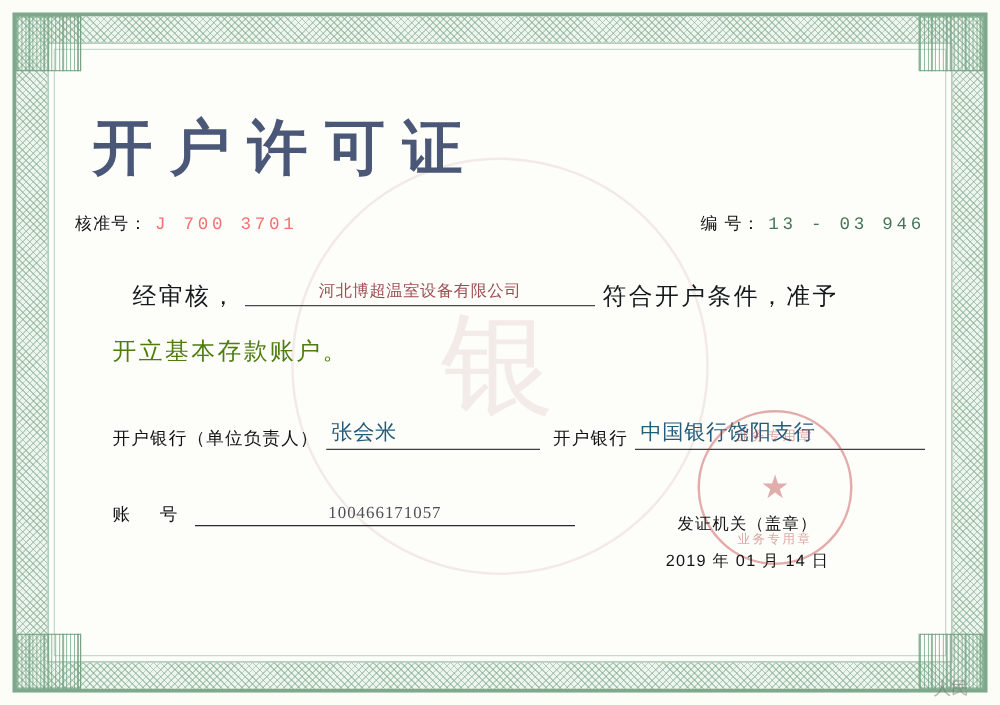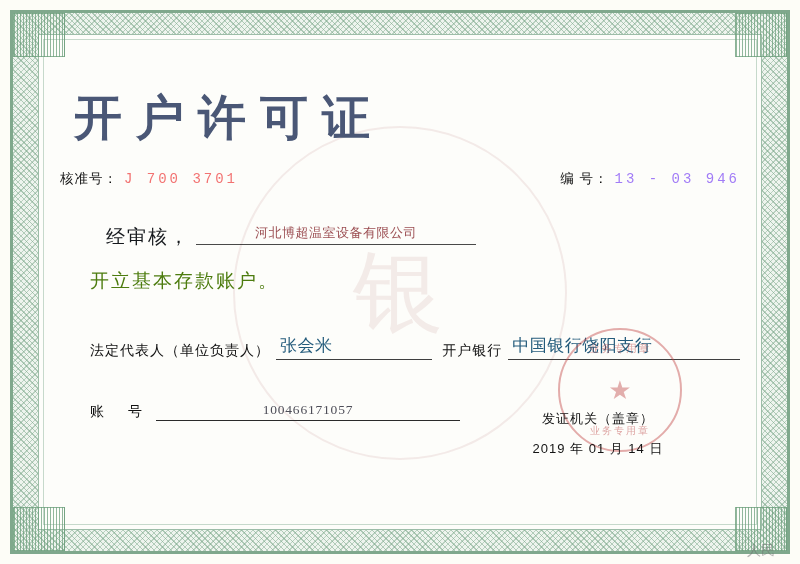--- a/index.html
+++ b/index.html
@@ -137,21 +137,21 @@
     letter-spacing: 1px;
   }
   .code-value {
     font-family: "Liberation Mono", monospace;
     font-size: 14px;
     letter-spacing: 3px;
     color: #ef4444;
     opacity: 0.75;
   }
   .code-value.red {
-    color: #8b5cf6;
+    color: #14532d;
     opacity: 0.8;
   }
 
   .para {
     margin-top: 36px;
     font-size: 19px;
     color: #15181c;
     letter-spacing: 2px;
     display: flex;
     align-items: flex-start;
@@ -325,27 +325,28 @@
       </div>
       <div class="code-right">
         <span class="code-label">编 号：</span>
         <span class="code-value red">13 - 03 946</span>
       </div>
     </div>
 
     <div class="para">
       <span class="lead">经审核，</span>
       <span class="fill-company">河北博超温室设备有限公司</span>
+      <span class="tail">符合开户条件，准予</span>
     </div>
 
     <div class="para2">开立基本存款账户。</div>
 
     <div class="row-fields">
       <div class="field" style="flex:1.15">
-        <span class="lbl">法定代表人（单位负责人）</span>
+        <span class="lbl">开户银行（单位负责人）</span>
         <span class="val">张会米</span>
       </div>
       <div class="field" style="flex:1">
         <span class="lbl">开户银行</span>
         <span class="val">中国银行饶阳支行</span>
       </div>
     </div>
 
     <div class="row-account">
       <span class="lbl">账 号</span>

